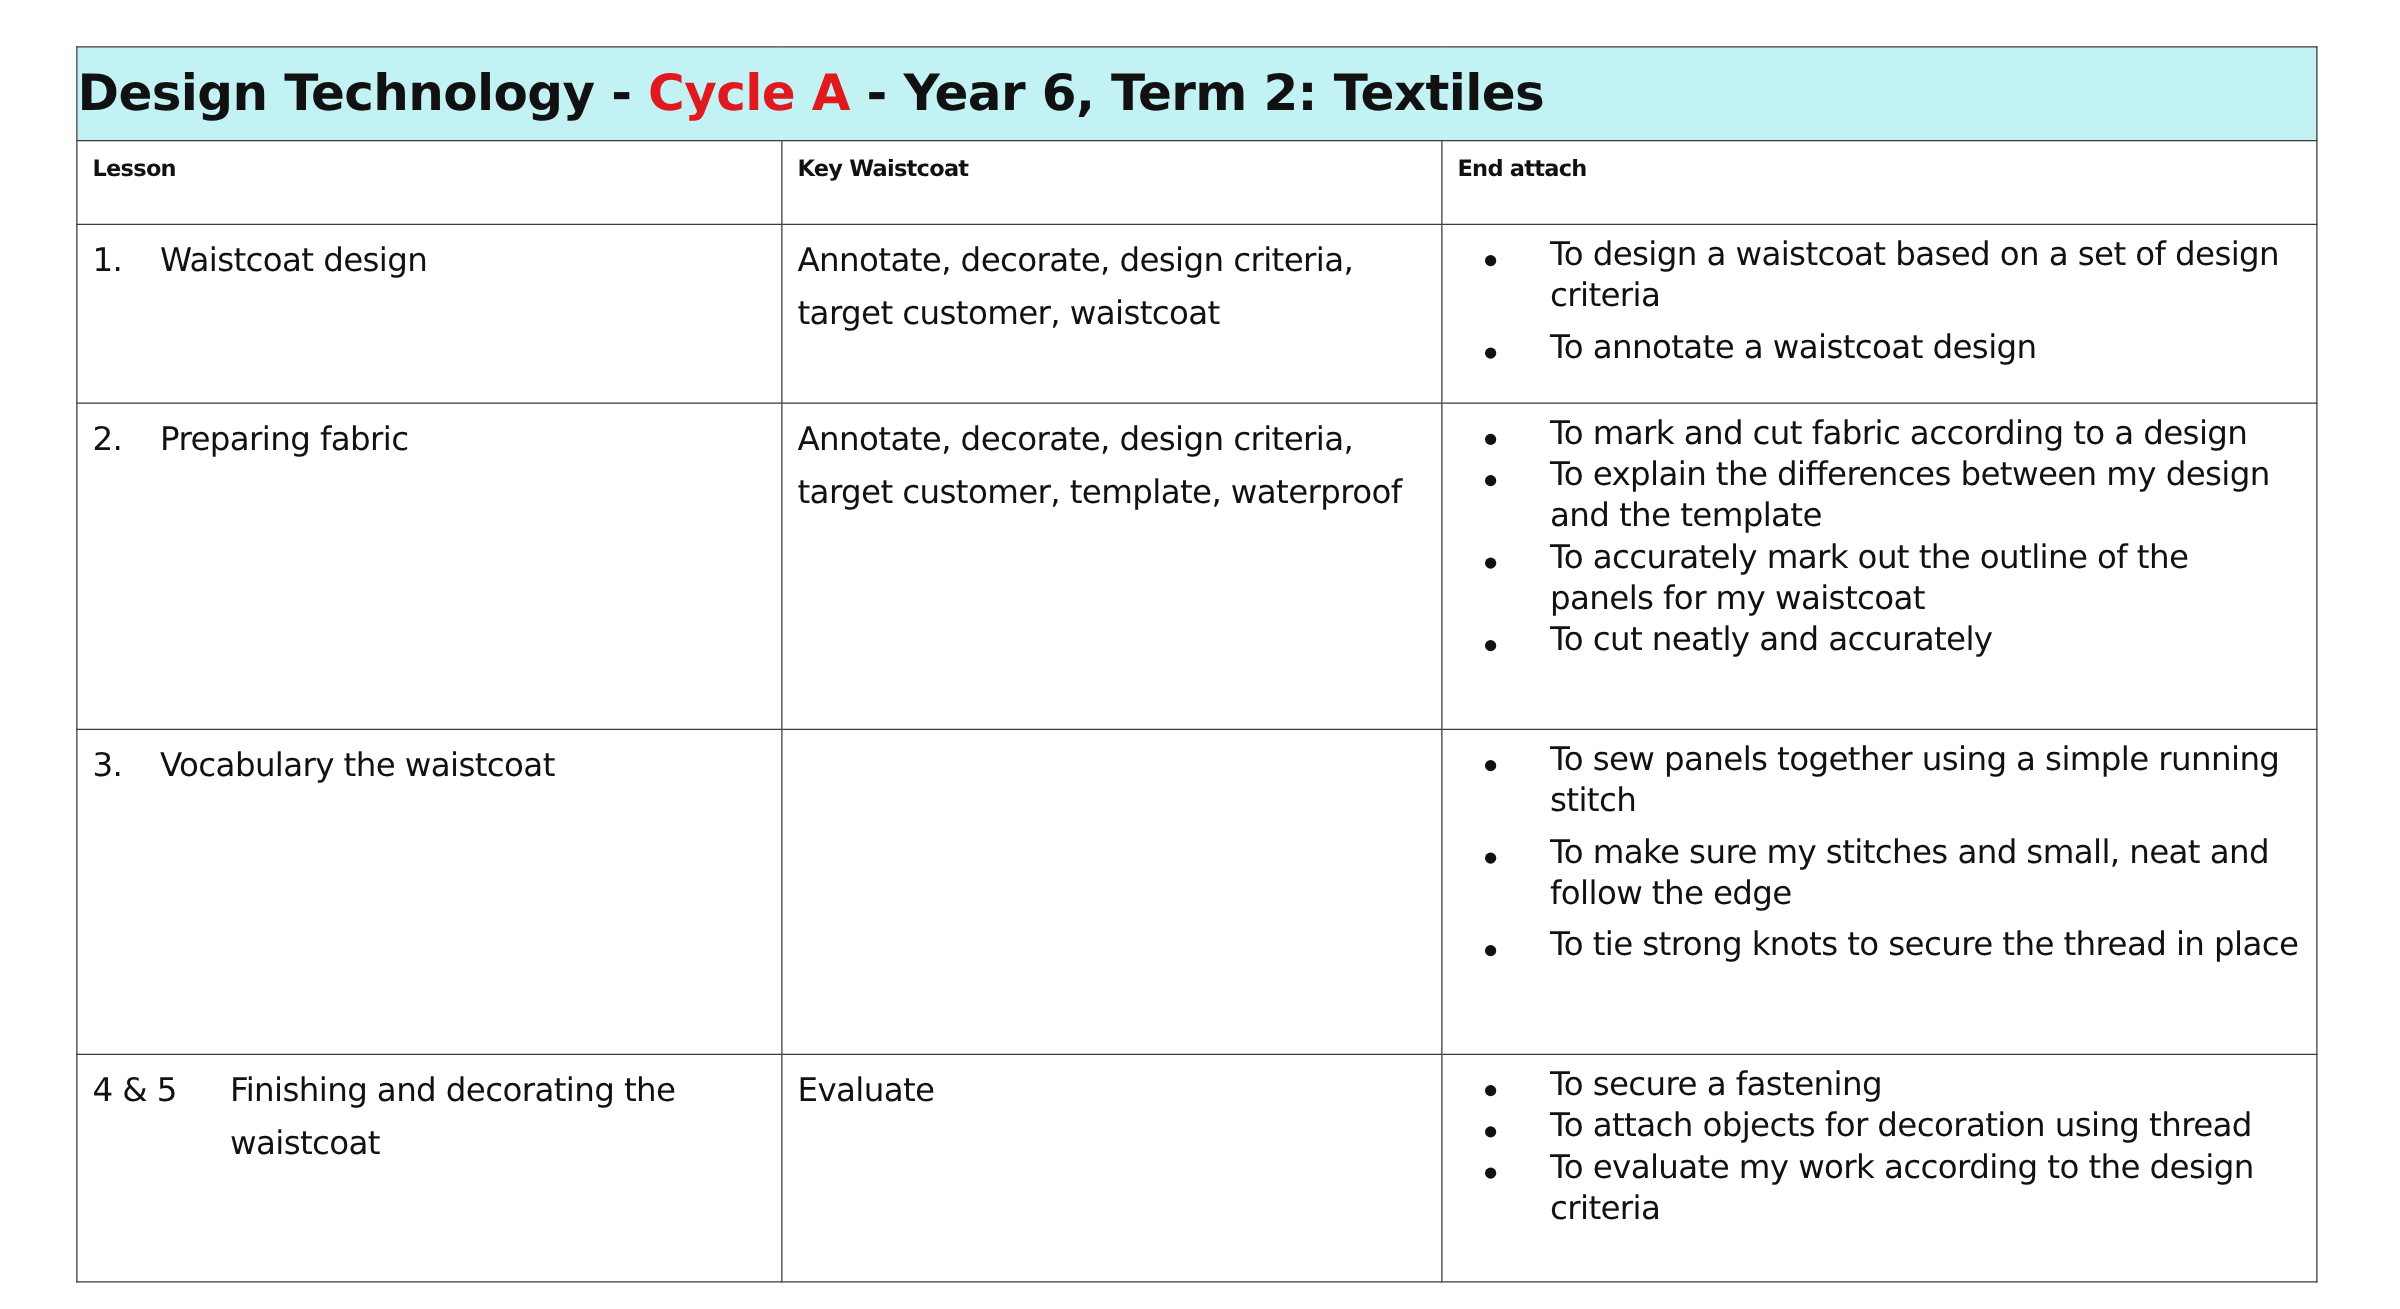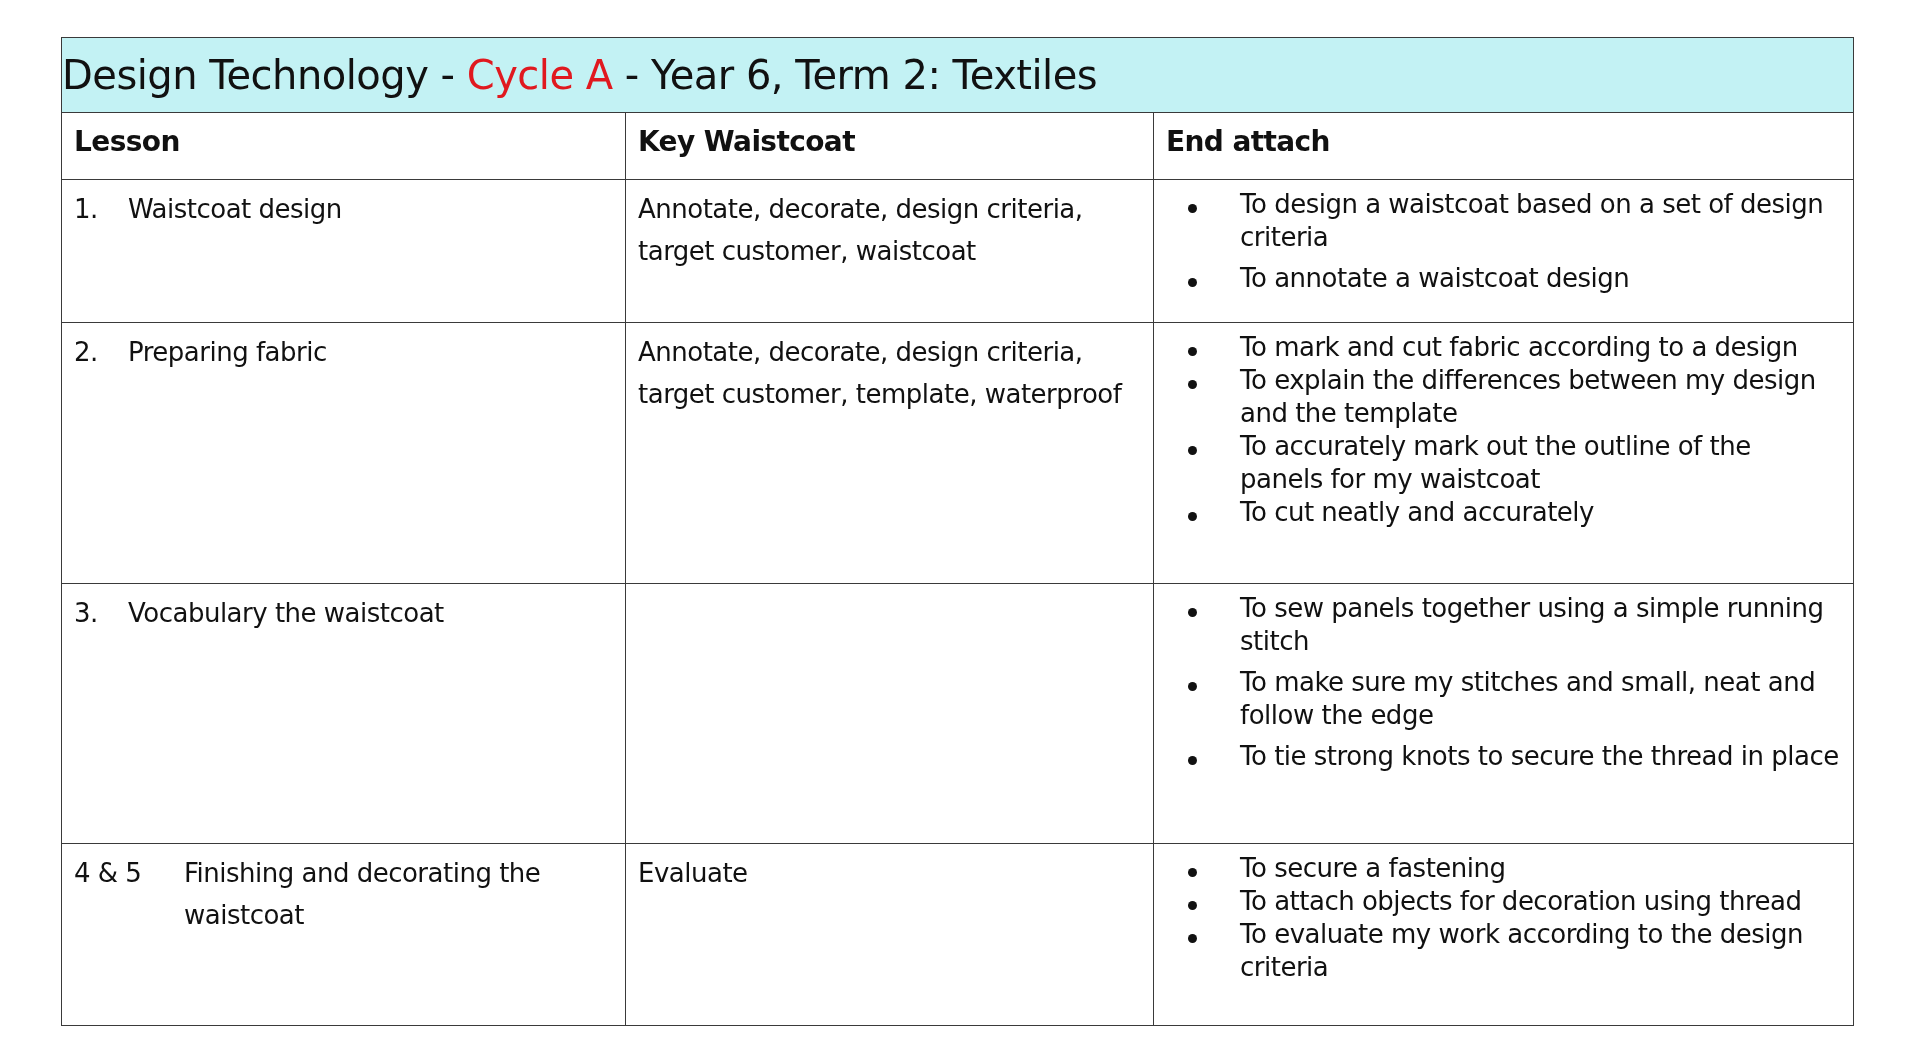--- a/index.html
+++ b/index.html
@@ -32,33 +32,33 @@
       text-align: left;
       padding: 0;
     }
     .title-cell {
       background: #c3f2f4;
       height: 74px;
       text-align: left;
       vertical-align: middle !important;
       font-size: 40px;
       letter-spacing: -0.5px;
-      font-weight: normal;
+      font-weight: bold;
       margin-top: 20px;
     }
     .title-cell .accent {
       color: #e0191f;
     }
     .col-lesson { width: 564px; }
     .col-vocab { width: 528px; }
     .col-end { width: 700px; }
 
     .head-cell {
       height: 54px;
-      font-size: 28px;
+      font-size: 18px;
       font-weight: bold;
       letter-spacing: -0.6px;
       padding: 12px 12px 0 12px !important;
     }
     .body-cell {
       font-size: 26px;
       letter-spacing: -0.5px;
       line-height: 42px;
       padding: 8px 12px 8px 12px !important;
     }

